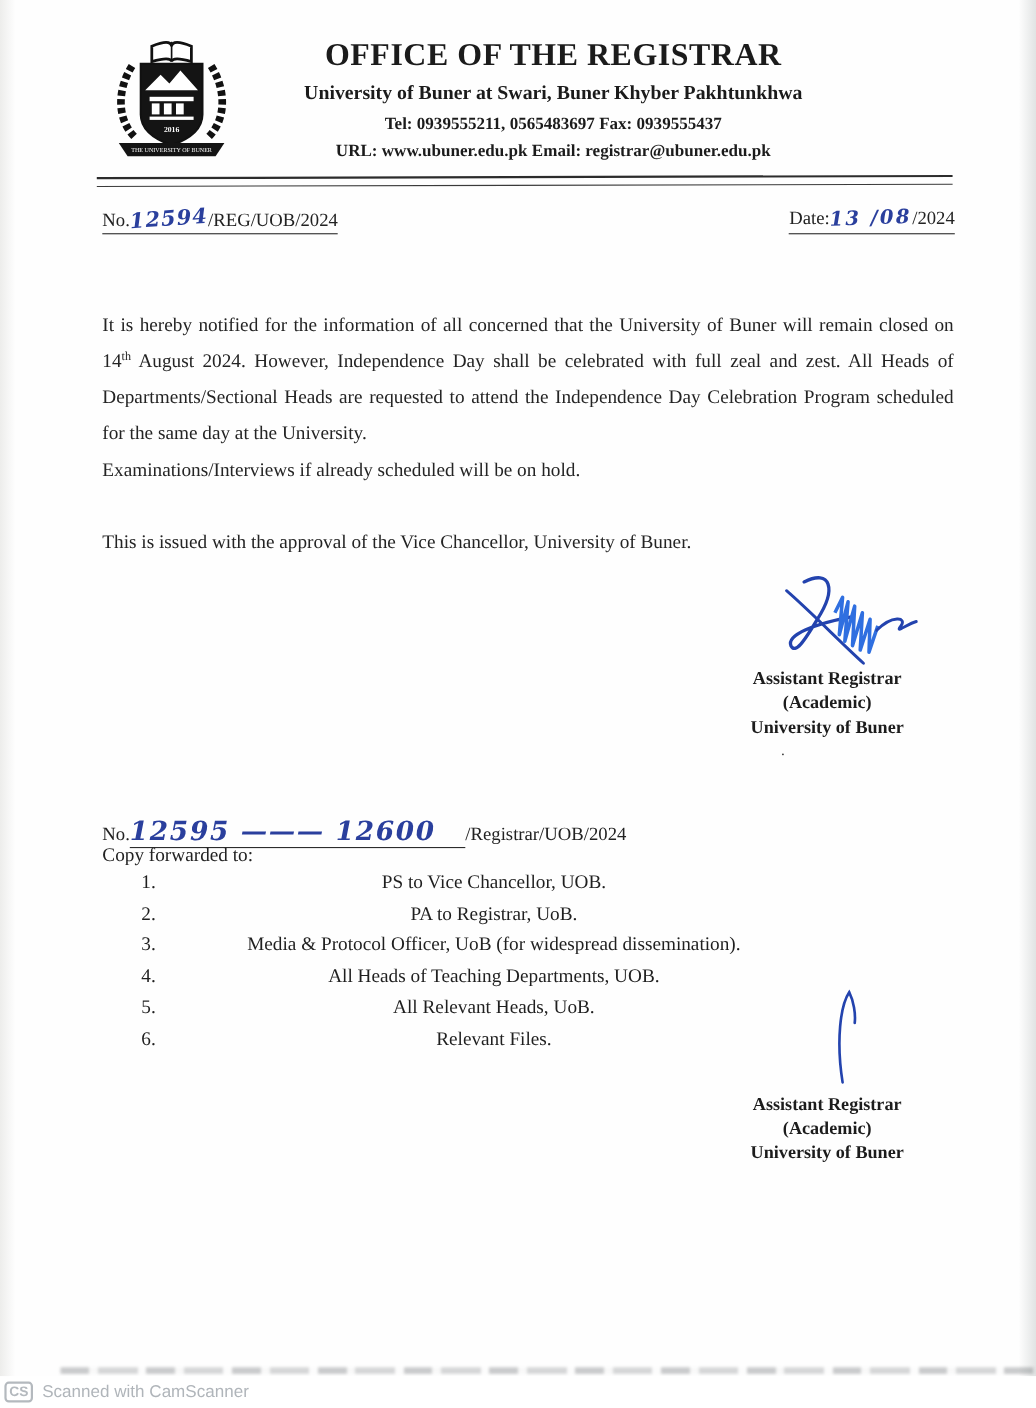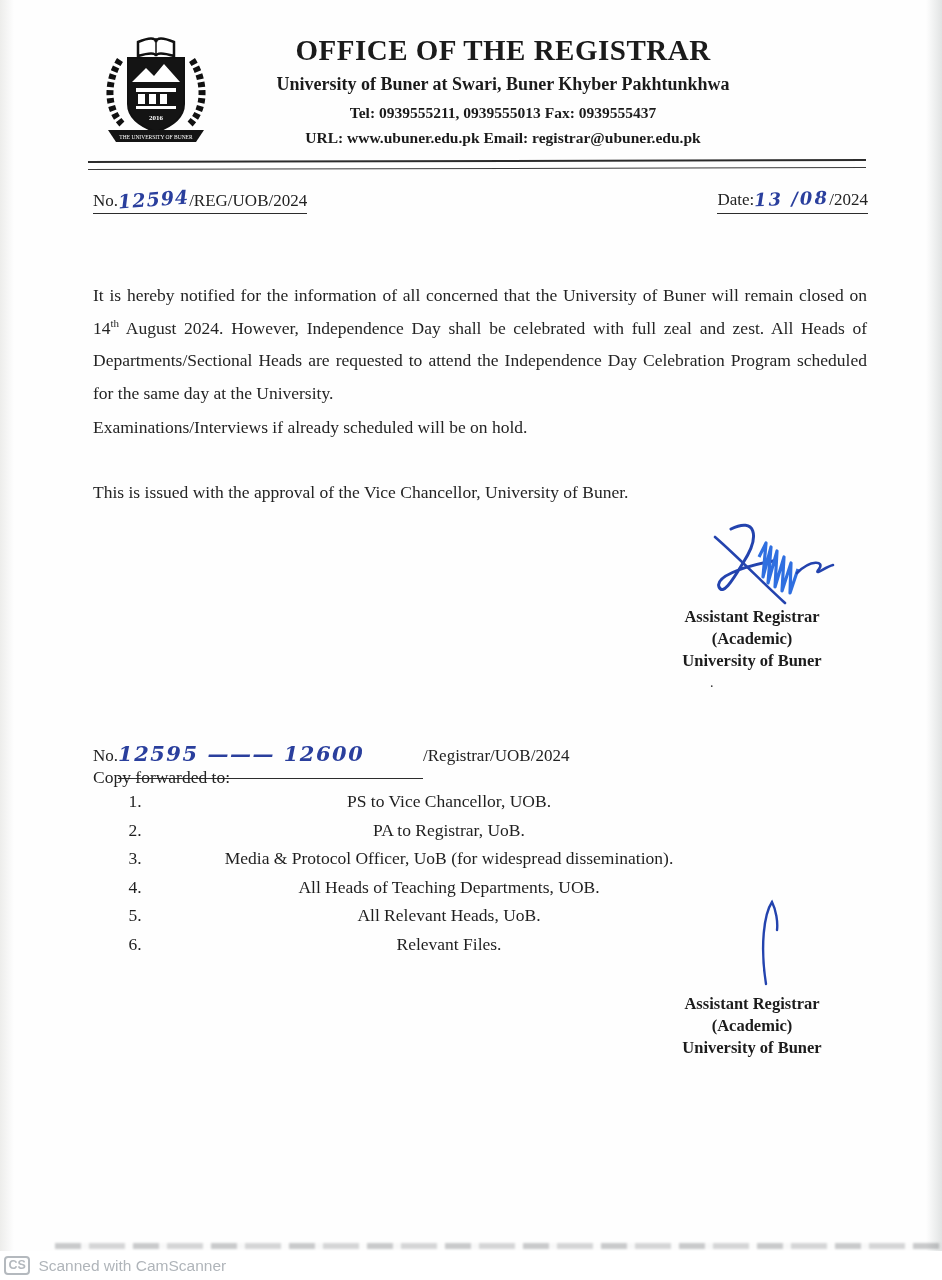--- a/index.html
+++ b/index.html
@@ -80,22 +80,22 @@
   .sig-block-2 { left: 652px; top: 993px; }
   .tiny-dot { position: absolute; left: 710px; top: 675px; font-size: 14px; color: #333; }
   .sig2-svg { position: absolute; left: 752px; top: 896px; width: 36px; height: 94px; }
   
   .ref2-row {
     position: absolute; left: 93px; top: 741px; font-size: 17px; white-space: nowrap;
   }
   .ref2-hwline {
     display: inline-block; width: 305px;
     border-bottom: 1.5px solid #2c2c2c;
-    font-size: 21px; letter-spacing: 1.5px;
-    padding-bottom: 12px; vertical-align: baseline;
+    font-size: 24px; letter-spacing: 1.5px;
+    padding-bottom: 0; vertical-align: baseline;
   }
   .copy-label { position: absolute; left: 93px; top: 767px; font-size: 17.5px; }
   .dist-list {
     position: absolute; left: 122px; top: 791px; width: 600px;
     margin: 0; padding-left: 24px; font-size: 17.5px; color: #1f1f1f; text-align: center;
   }
   .dist-list li { margin-bottom: 7.5px; padding-left: 6px; }
   
   .smudge {
     position: absolute; left: 55px; top: 1243px; width: 887px; height: 6px;
@@ -147,21 +147,21 @@
 
     <g>
       <path d="M10,100 L106,100 L98,112 L18,112 Z" fill="#141414"></path>
       <text x="58" y="108.5" text-anchor="middle" font-size="5.5" fill="#fff" font-family="Liberation Serif, serif">THE UNIVERSITY OF BUNER</text>
     </g>
   </svg>
 
   <div class="header-text">
     <h1 class="office-title">OFFICE OF THE REGISTRAR</h1>
     <div class="univ-line">University of Buner at Swari, Buner Khyber Pakhtunkhwa</div>
-    <div class="tel-line">Tel: 0939555211, 0939555013 Fax: 0939555437</div>
+    <div class="tel-line">Tel: 0939555211, 0565483697 Fax: 0939555437</div>
     <div class="url-line">URL: www.ubuner.edu.pk Email: registrar@ubuner.edu.pk</div>
   </div>
 
   <div class="double-rule"></div>
 
   <div class="ref-row">
     <div class="ref-left">
       <span>No.</span><span class="hw hw-refno">12594</span><span>/REG/UOB/2024</span>
     </div>
     <div class="ref-right">

